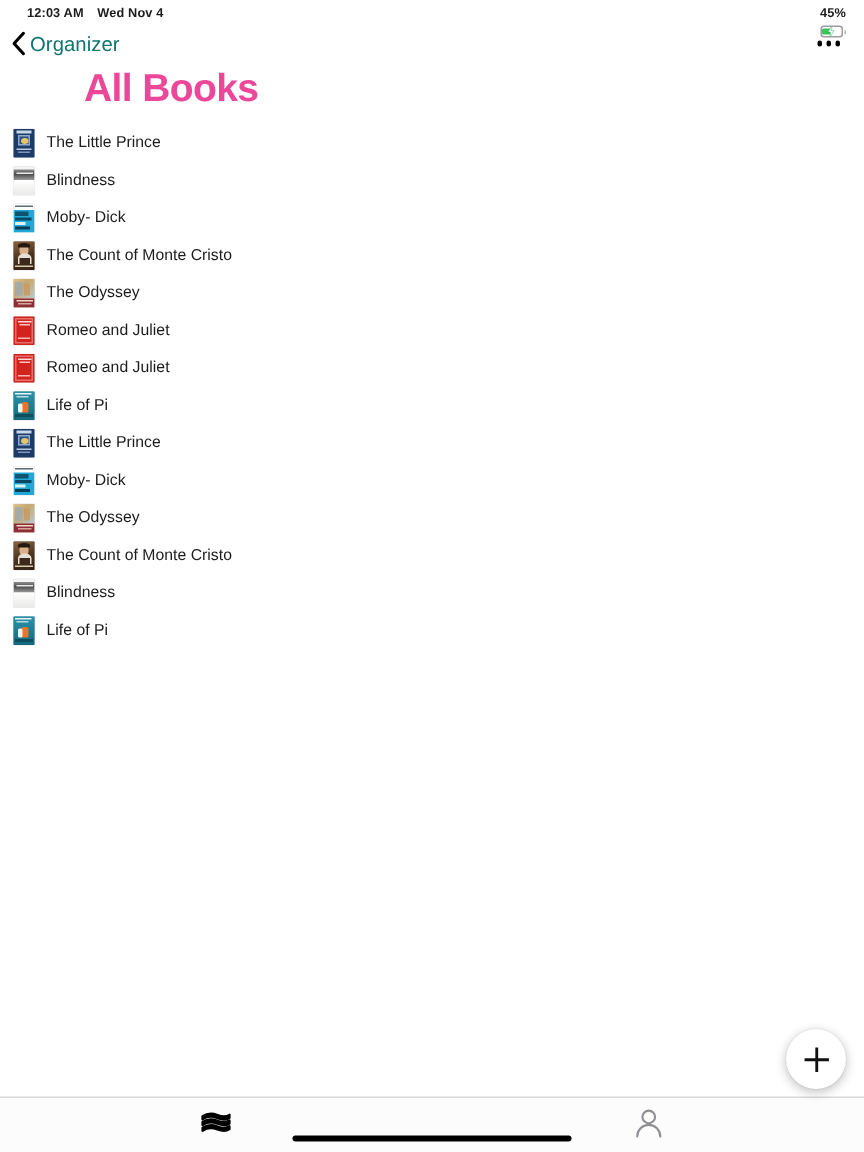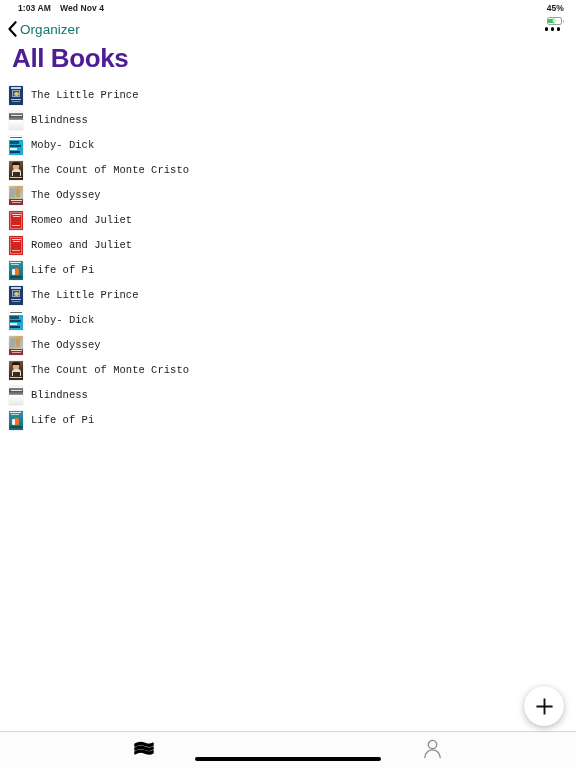--- a/index.html
+++ b/index.html
@@ -119,31 +119,31 @@
     height: 3.4px;
     border-radius: 50%;
     background: #000;
   }
 
   
   .page-title {
     font-size: 26px;
     font-weight: bold;
     letter-spacing: -0.4px;
-    color: #4c1d95;
+    color: #ec4899;
     padding: 2px 0 9px 12px;
     line-height: 1.1;
+    margin-left: 44px;
   }
 
   
   .book-list {
     flex: 1 1 auto;
     overflow: hidden;
     padding-top: 1px;
-    font-family: Liberation Mono, monospace;
   }
   .book-row {
     display: flex;
     align-items: center;
     height: 25px;
     padding-left: 9px;
     cursor: pointer;
   }
   .book-cover {
     position: relative;
@@ -279,21 +279,21 @@
     background: #000000;
   }
 </style>
 </head>
 <body>
 
 <div class="device">
 
   <div class="status-bar">
     <div class="status-left">
-      <span>1:03 AM</span>
+      <span>12:03 AM</span>
       <span>Wed Nov 4</span>
     </div>
     <div class="status-right">
       <svg class="wifi-icon" width="11" height="8" viewBox="0 0 11 8">
         <path d="M5.5 7.2 L3.9 5.3 a2.5 2.5 0 0 1 3.2 0 Z" fill="#1c1c1e"></path>
         <path d="M2.6 3.9 a4.4 4.4 0 0 1 5.8 0" stroke="#1c1c1e" stroke-width="1.05" fill="none" stroke-linecap="round"></path>
         <path d="M0.9 2.1 a6.9 6.9 0 0 1 9.2 0" stroke="#1c1c1e" stroke-width="1.05" fill="none" stroke-linecap="round"></path>
       </svg>
       <span>45%</span>
       <div class="battery-wrap">

